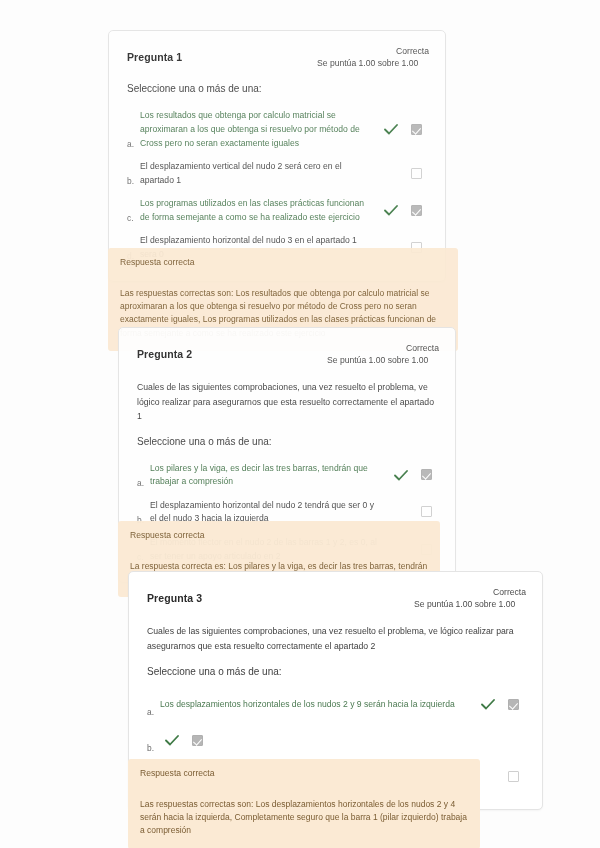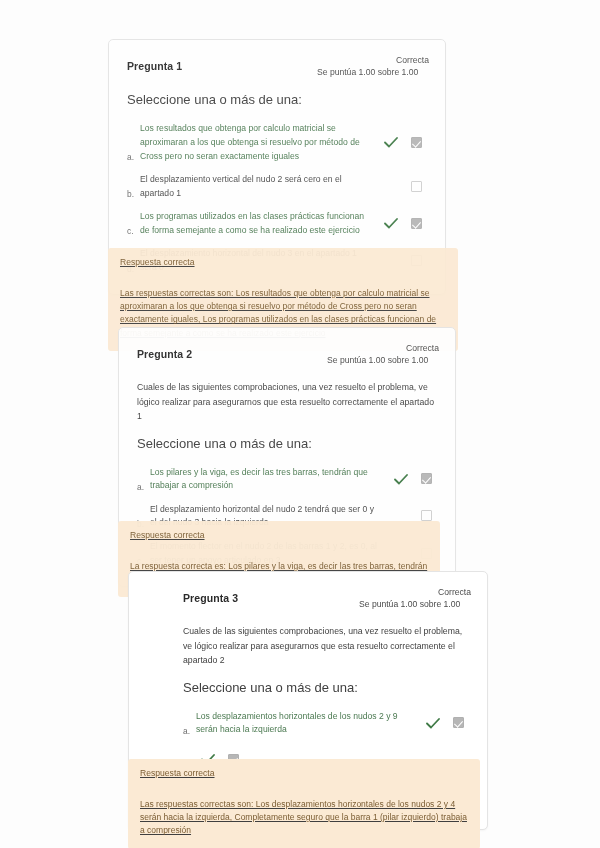--- a/index.html
+++ b/index.html
@@ -20,23 +20,23 @@
   .quiz-card {
     position: absolute;
     background: #ffffff;
     border: 1px solid #e4e4e4;
     border-radius: 5px;
     box-sizing: border-box;
     box-shadow: 0 1px 2px rgba(0,0,0,0.04);
   }
 
   
-  #card-1 { left: 108px; top: 39px;  width: 338px; filter: blur(0.45px); opacity: .93; }
+  #card-1 { left: 108px; top: 30px;  width: 338px; filter: blur(0.45px); opacity: .93; }
   #card-2 { left: 118px; top: 327px; width: 338px; filter: blur(0.35px); opacity: .95; }
-  #card-3 { left: 128px; top: 571px; width: 360px; filter: none; opacity: 1; padding-left: 36px; }
+  #card-3 { left: 128px; top: 571px; width: 415px; filter: none; opacity: 1; }
 
   .card-inner { padding: 14px 16px 14px 18px; }
 
   .q-head {
     display: flex;
     align-items: flex-start;
     justify-content: space-between;
     margin-bottom: 14px;
   }
   .q-title {
@@ -56,21 +56,21 @@
   .q-status .state { display: block; text-align: right; }
   .q-status .grade { display: block; white-space: nowrap; }
 
   .q-stem {
     font-size: 8.7px;
     line-height: 1.62;
     color: #3f3f3f;
     margin-bottom: 13px;
   }
   .q-instruction {
-    font-size: 13px;
+    font-size: 10px;
     color: #3f3f3f;
     margin-bottom: 10px;
   }
 
   .answers { margin: 0; padding: 0; list-style: none; }
 
   .answer-row {
     display: flex;
     align-items: center;
     min-height: 26px;
@@ -128,21 +128,20 @@
     border: solid #ffffff;
     border-width: 0 1.6px 1.6px 0;
     transform: rotate(42deg);
   }
 
   .feedback {
     background: #fbead4;
     border-radius: 3px;
     padding: 9px 12px 11px 12px;
     margin-top: 8px;
-    text-decoration: underline;
   }
   .feedback-title {
     font-size: 8.6px;
     color: #7a5c32;
     margin-bottom: 9px;
   }
   .feedback-body {
     font-size: 8.5px;
     line-height: 1.55;
     color: #7a5c32;

